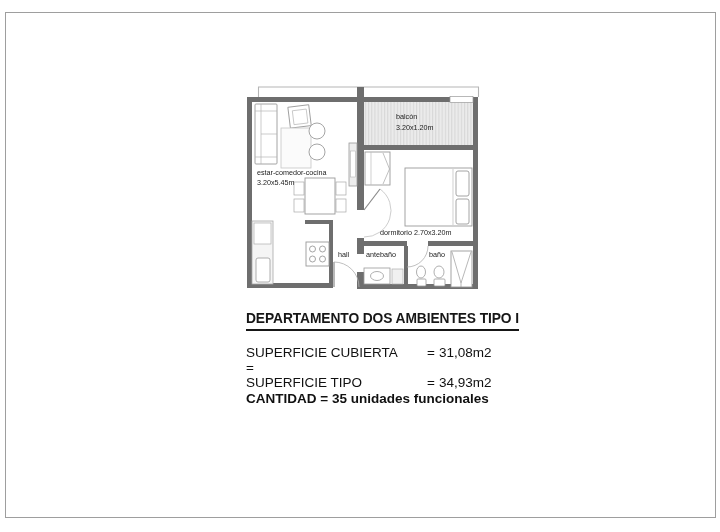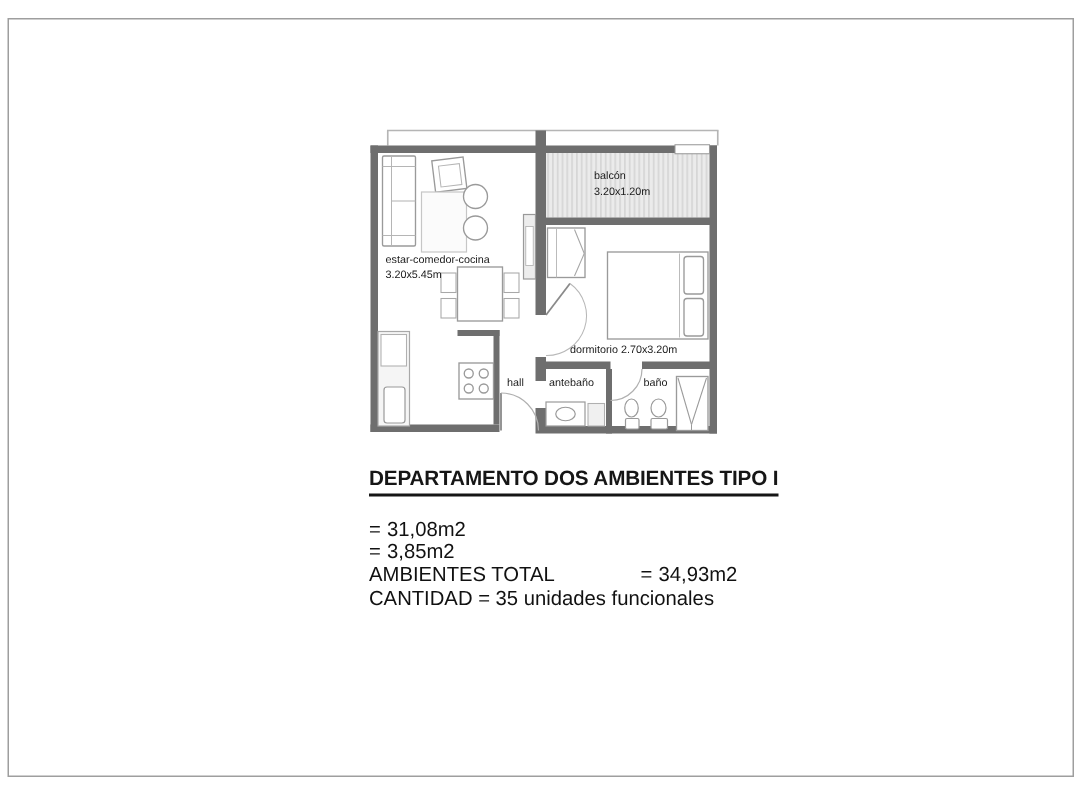--- a/index.html
+++ b/index.html
@@ -7,23 +7,23 @@
   .sheet{position:absolute;left:5px;top:12px;width:709px;height:504px;border:1px solid #9e9e9e;background:#fff;}
   .plan-svg{position:absolute;left:0;top:0;width:720px;height:532px;}
   .plan-svg text{font-family:"Liberation Sans",sans-serif;font-size:7.2px;fill:#1b1b1b;}
   .info{position:absolute;left:246px;top:311px;color:#111;font-size:13.5px;}
   .info-title{display:inline-block;font-size:13.8px;font-weight:bold;letter-spacing:-0.1px;
               padding-bottom:3px;border-bottom:2px solid #161616;line-height:14px;color:#161616;}
   .surfaces{margin-top:14px;}
   .srow{display:flex;line-height:15px;}
   .srow .lbl{width:181px;}
   .srow .eq{width:12px;}
-  .srow .val{width:52px;}
+  .srow .val{width:52px;text-align:right;}
   .loc{margin-top:17px;line-height:17px;}
-  .qty{line-height:17px;}
+  .qty{line-height:17px;font-weight:bold;}
 </style>
 </head>
 <body>
 
 <div class="sheet"></div>
 
 <svg class="plan-svg" viewBox="0 0 720 532" aria-hidden="true">
   <defs>
     <pattern id="hatch" width="3.2" height="6" patternUnits="userSpaceOnUse">
       <rect width="3.2" height="6" fill="#ebebeb"></rect>
@@ -153,28 +153,28 @@
   <text x="338" y="257">hall</text>
   <text x="366" y="257">antebaño</text>
   <text x="429" y="257">baño</text>
 </svg>
 
 <div class="info">
   <div class="info-title">DEPARTAMENTO DOS AMBIENTES TIPO I</div>
 
   <div class="surfaces">
     <div class="srow">
+      <span class="lbl">SUPERFICIE CUBIERTA</span>
       <span class="eq">=</span>
       <span class="val">31,08m2</span>
     </div>
     <div class="srow">
       <span class="eq">=</span>
-      <span class="val">3,85m2</span>
     </div>
     <div class="srow">
-      <span class="lbl">AMBIENTES TOTAL</span>
+      <span class="lbl">SUPERFICIE TIPO</span>
       <span class="eq">=</span>
       <span class="val">34,93m2</span>
     </div>
   </div>
 
   <div class="qty">CANTIDAD = 35 unidades funcionales</div>
 </div>
 
 </body></html>

